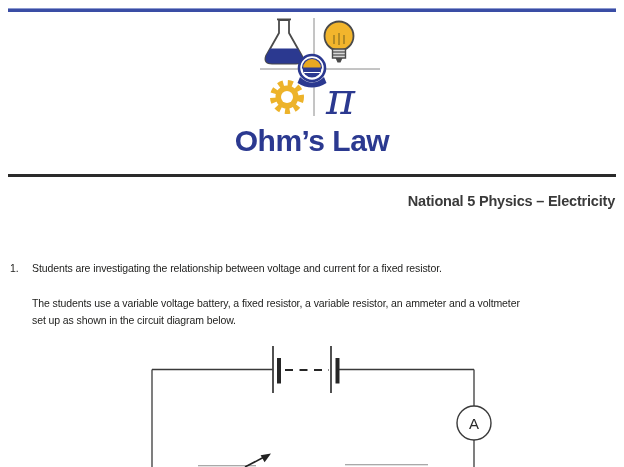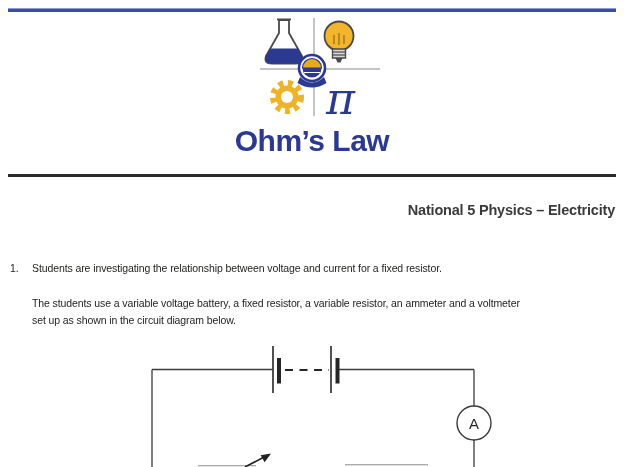--- a/index.html
+++ b/index.html
@@ -39,21 +39,20 @@
     height: 3px;
     background: #2a2a2a;
   }
   .subtitle {
     position: absolute;
     right: 9px; top: 193px;
     font-size: 14.5px;
     font-weight: bold;
     color: #3a3a3a;
     letter-spacing: -0.2px;
-    margin-top: 9px;
   }
   .question {
     position: absolute;
     left: 10px; top: 261px;
     width: 600px;
     display: flex;
     font-size: 10.5px;
     letter-spacing: -0.1px;
     line-height: 15px;
   }

